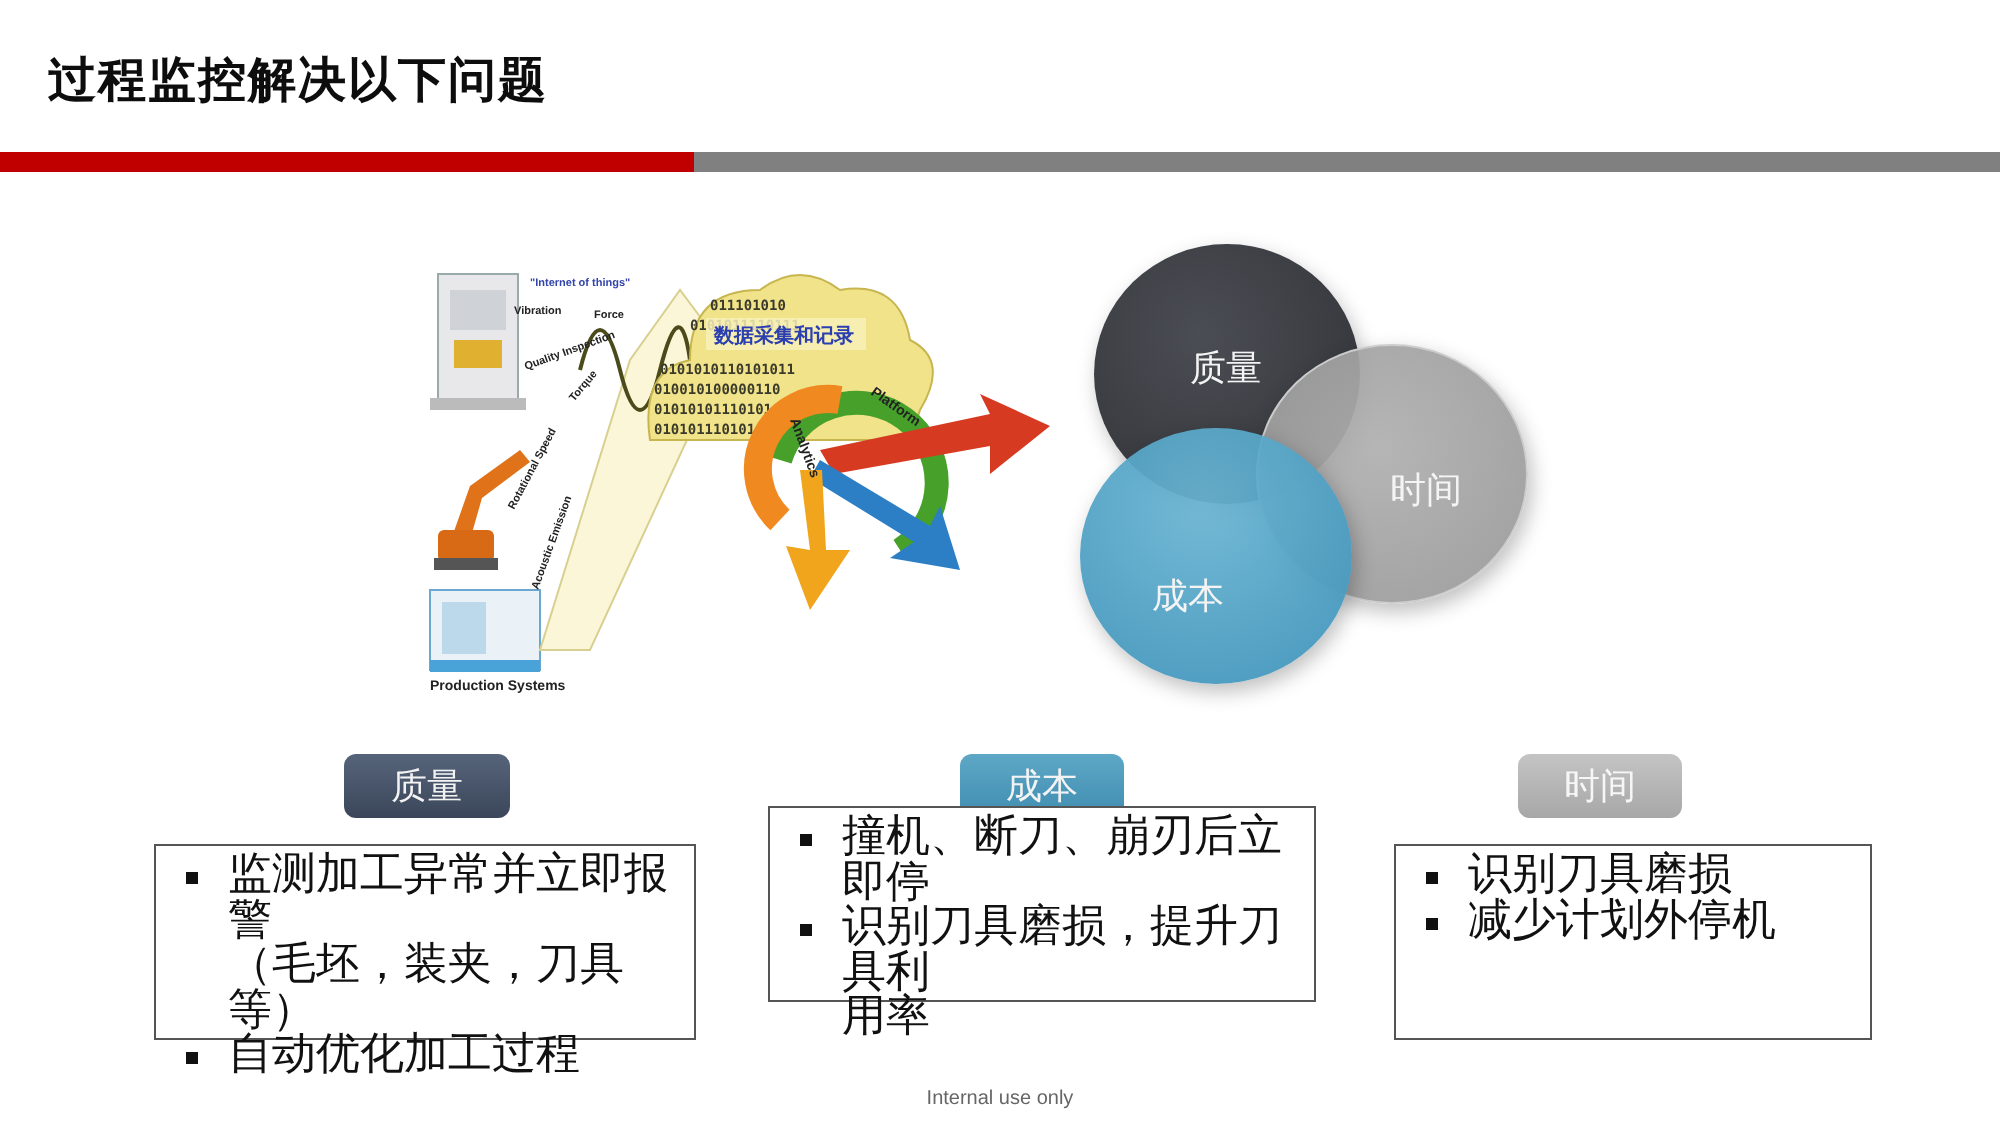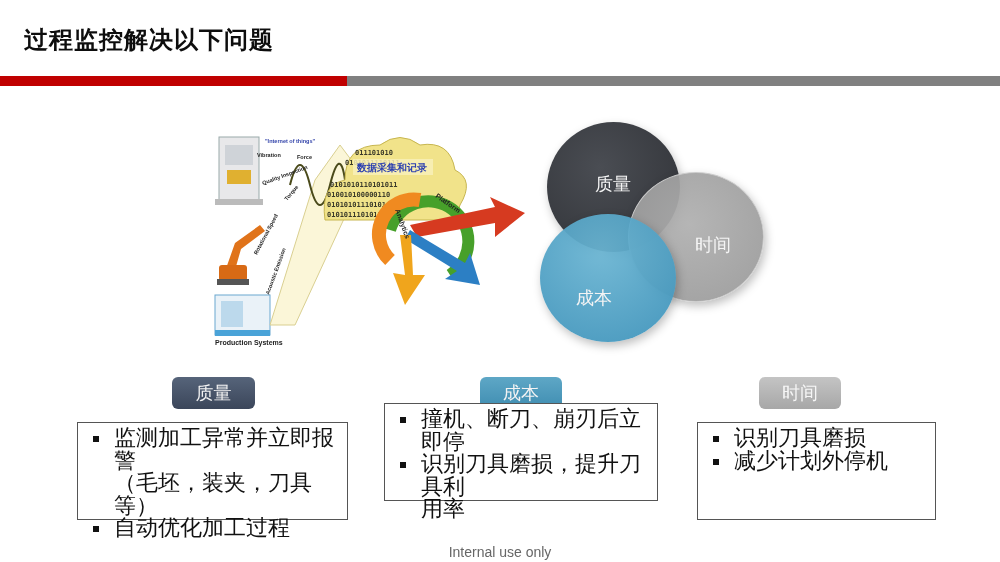--- a/index.html
+++ b/index.html
@@ -44,21 +44,21 @@
          font-size: 22px; line-height: 22.5px; color: #111; }
   .box-quality { left: 77px; top: 422px; width: 271px; height: 98px; }
   .box-cost { left: 384px; top: 403px; width: 274px; height: 98px; }
   .box-time { left: 697px; top: 422px; width: 239px; height: 98px; }
   .box ul { list-style: none; }
   .box li { position: relative; padding-left: 28px; }
   .box li::before { content: ""; position: absolute; left: 7px; top: 9px; width: 6px; height: 6px; background: #111; }
   .box li.cont::before { display: none; }
 
   .footer { position: absolute; left: 0; width: 1000px; top: 544px; text-align: center;
-            font-size: 14px; color: #666; font-family: "Liberation Sans", sans-serif; }
+            font-size: 10px; color: #666; font-family: "Liberation Sans", sans-serif; }
 </style>
 </head>
 <body>
 
 <div class="title">过程监控解决以下问题</div>
 <div class="bar-red"></div>
 <div class="bar-gray"></div>
 
 <div class="iot">
   <svg viewBox="0 0 320 225" xmlns="http://www.w3.org/2000/svg">

